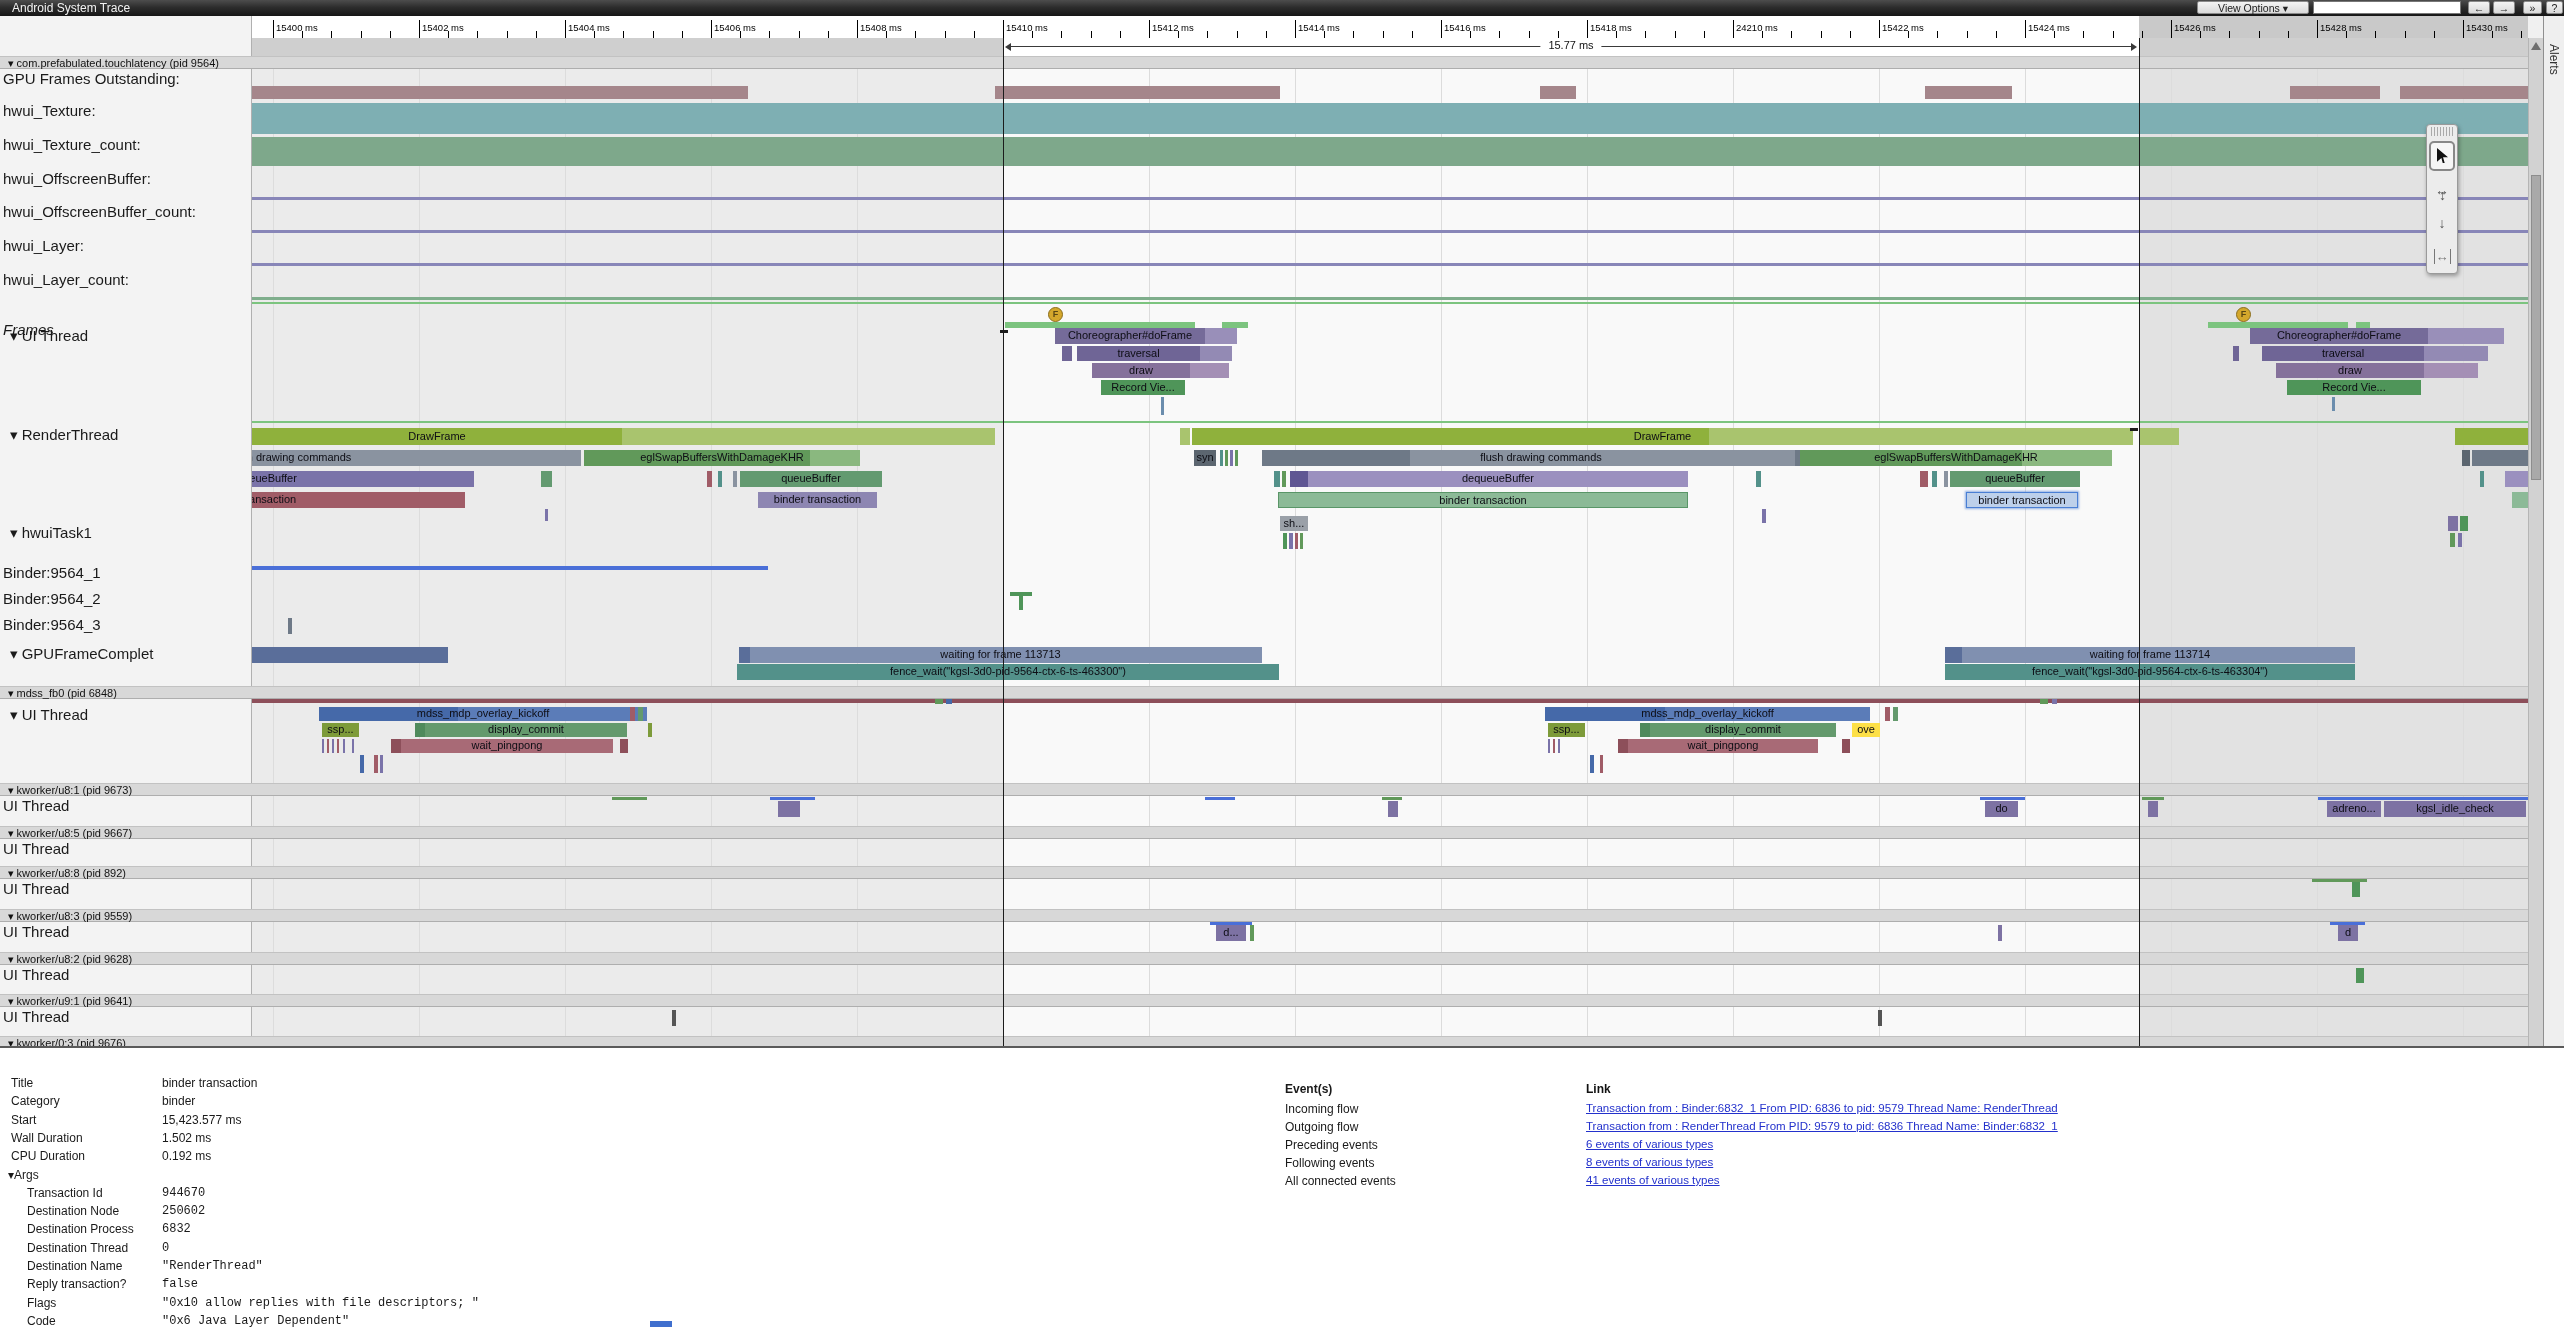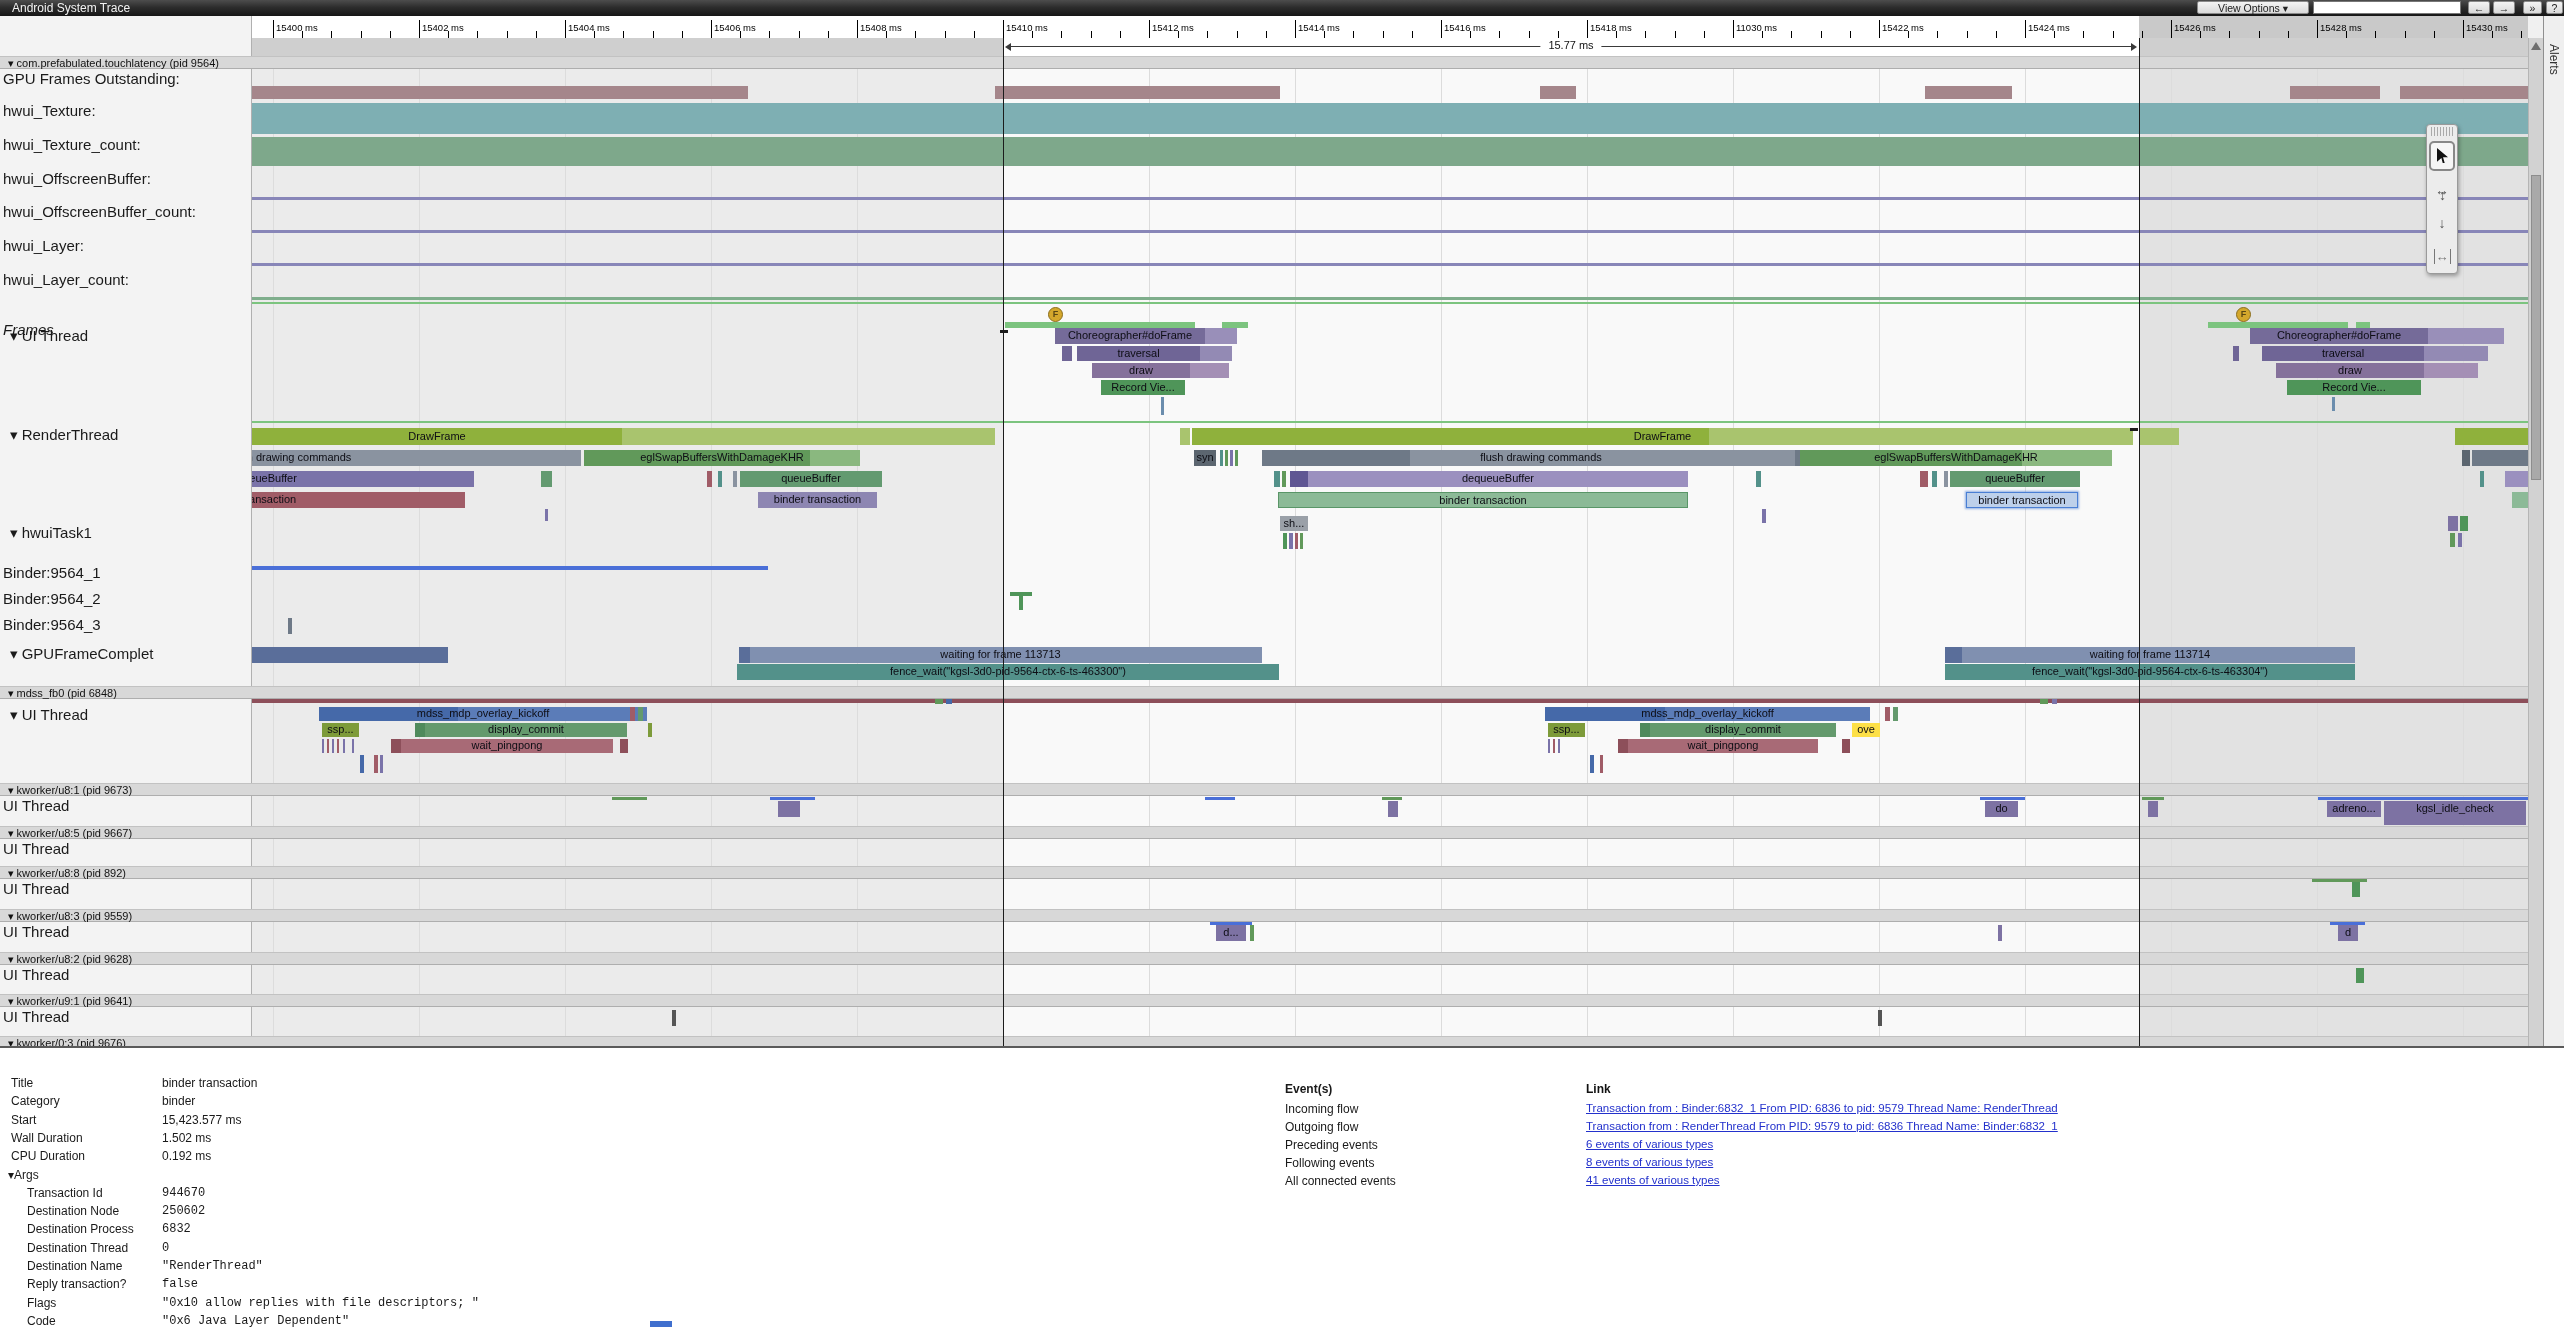--- a/index.html
+++ b/index.html
@@ -140,21 +140,21 @@
       <div class="tickm" style="left:1247.4px"></div>
       <div class="tickm" style="left:1276.6px"></div>
       <div class="tickm" style="left:1305.8px"></div>
       <div class="tickM" style="left:1335px"></div>
       <span class="tickL" style="left:1338px">15418 ms</span>
       <div class="tickm" style="left:1364.2px"></div>
       <div class="tickm" style="left:1393.4px"></div>
       <div class="tickm" style="left:1422.6px"></div>
       <div class="tickm" style="left:1451.8px"></div>
       <div class="tickM" style="left:1481px"></div>
-      <span class="tickL" style="left:1484px">11030 ms</span>
+      <span class="tickL" style="left:1484px">24210 ms</span>
       <div class="tickm" style="left:1510.2px"></div>
       <div class="tickm" style="left:1539.4px"></div>
       <div class="tickm" style="left:1568.6px"></div>
       <div class="tickm" style="left:1597.8px"></div>
       <div class="tickM" style="left:1627px"></div>
       <span class="tickL" style="left:1630px">15422 ms</span>
       <div class="tickm" style="left:1656.2px"></div>
       <div class="tickm" style="left:1685.4px"></div>
       <div class="tickm" style="left:1714.6px"></div>
       <div class="tickm" style="left:1743.8px"></div>
@@ -391,21 +391,21 @@
       <div class="bar" style="left: 953px; top: 741px; width: 30px; height: 3px; line-height: 2px; background: rgb(74, 111, 216);"></div>
       <div class="bar" style="left: 1130px; top: 741px; width: 20px; height: 3px; line-height: 2px; background: rgb(97, 153, 90);"></div>
       <div class="bar" style="left: 1728px; top: 741px; width: 45px; height: 3px; line-height: 2px; background: rgb(74, 111, 216);"></div>
       <div class="bar" style="left: 1890px; top: 741px; width: 22px; height: 3px; line-height: 2px; background: rgb(97, 153, 90);"></div>
       <div class="bar" style="left: 2066px; top: 741px; width: 210px; height: 3px; line-height: 2px; background: rgb(74, 111, 216);"></div>
       <div class="bar" style="left: 526px; top: 745px; width: 22px; height: 16px; line-height: 15px; background: rgb(125, 114, 163);"></div>
       <div class="bar" style="left: 1136px; top: 745px; width: 10px; height: 16px; line-height: 15px; background: rgb(125, 114, 163);"></div>
       <div class="bar" style="left: 1733px; top: 745px; width: 33px; height: 16px; line-height: 15px; background: rgb(125, 114, 163);">do</div>
       <div class="bar" style="left: 1896px; top: 745px; width: 10px; height: 16px; line-height: 15px; background: rgb(125, 114, 163);"></div>
       <div class="bar" style="left: 2075px; top: 745px; width: 54px; height: 16px; line-height: 15px; background: rgb(125, 114, 163);">adreno...</div>
-      <div class="bar" style="left: 2132px; top: 745px; width: 142px; height: 24px; line-height: 15px; background: rgb(125, 114, 163);">kgsl_idle_check</div>
+      <div class="bar" style="left: 2132px; top: 745px; width: 142px; height: 16px; line-height: 15px; background: rgb(125, 114, 163);">kgsl_idle_check</div>
       <div class="bar" style="left: 2060px; top: 823px; width: 55px; height: 3px; line-height: 2px; background: rgb(97, 153, 90);"></div>
       <div class="bar" style="left: 2100px; top: 826px; width: 8px; height: 15px; line-height: 14px; background: rgb(79, 149, 89);"></div>
       <div class="bar" style="left: 958px; top: 866px; width: 42px; height: 3px; line-height: 2px; background: rgb(74, 111, 216);"></div>
       <div class="bar" style="left: 964px; top: 869px; width: 30px; height: 16px; line-height: 15px; background: rgb(125, 114, 163);">d...</div>
       <div class="bar" style="left: 998px; top: 869px; width: 4px; height: 16px; line-height: 15px; background: rgb(97, 153, 90);"></div>
       <div class="bar" style="left: 1746px; top: 869px; width: 4px; height: 16px; line-height: 15px; background: rgb(125, 114, 163);"></div>
       <div class="bar" style="left: 2078px; top: 866px; width: 35px; height: 3px; line-height: 2px; background: rgb(74, 111, 216);"></div>
       <div class="bar" style="left: 2086px; top: 869px; width: 20px; height: 16px; line-height: 15px; background: rgb(125, 114, 163);">d</div>
       <div class="bar" style="left: 2104px; top: 912px; width: 8px; height: 15px; line-height: 14px; background: rgb(79, 149, 89);"></div>
       <div class="bar" style="left: 420px; top: 954px; width: 4px; height: 16px; line-height: 15px; background: rgb(85, 85, 85);"></div>

